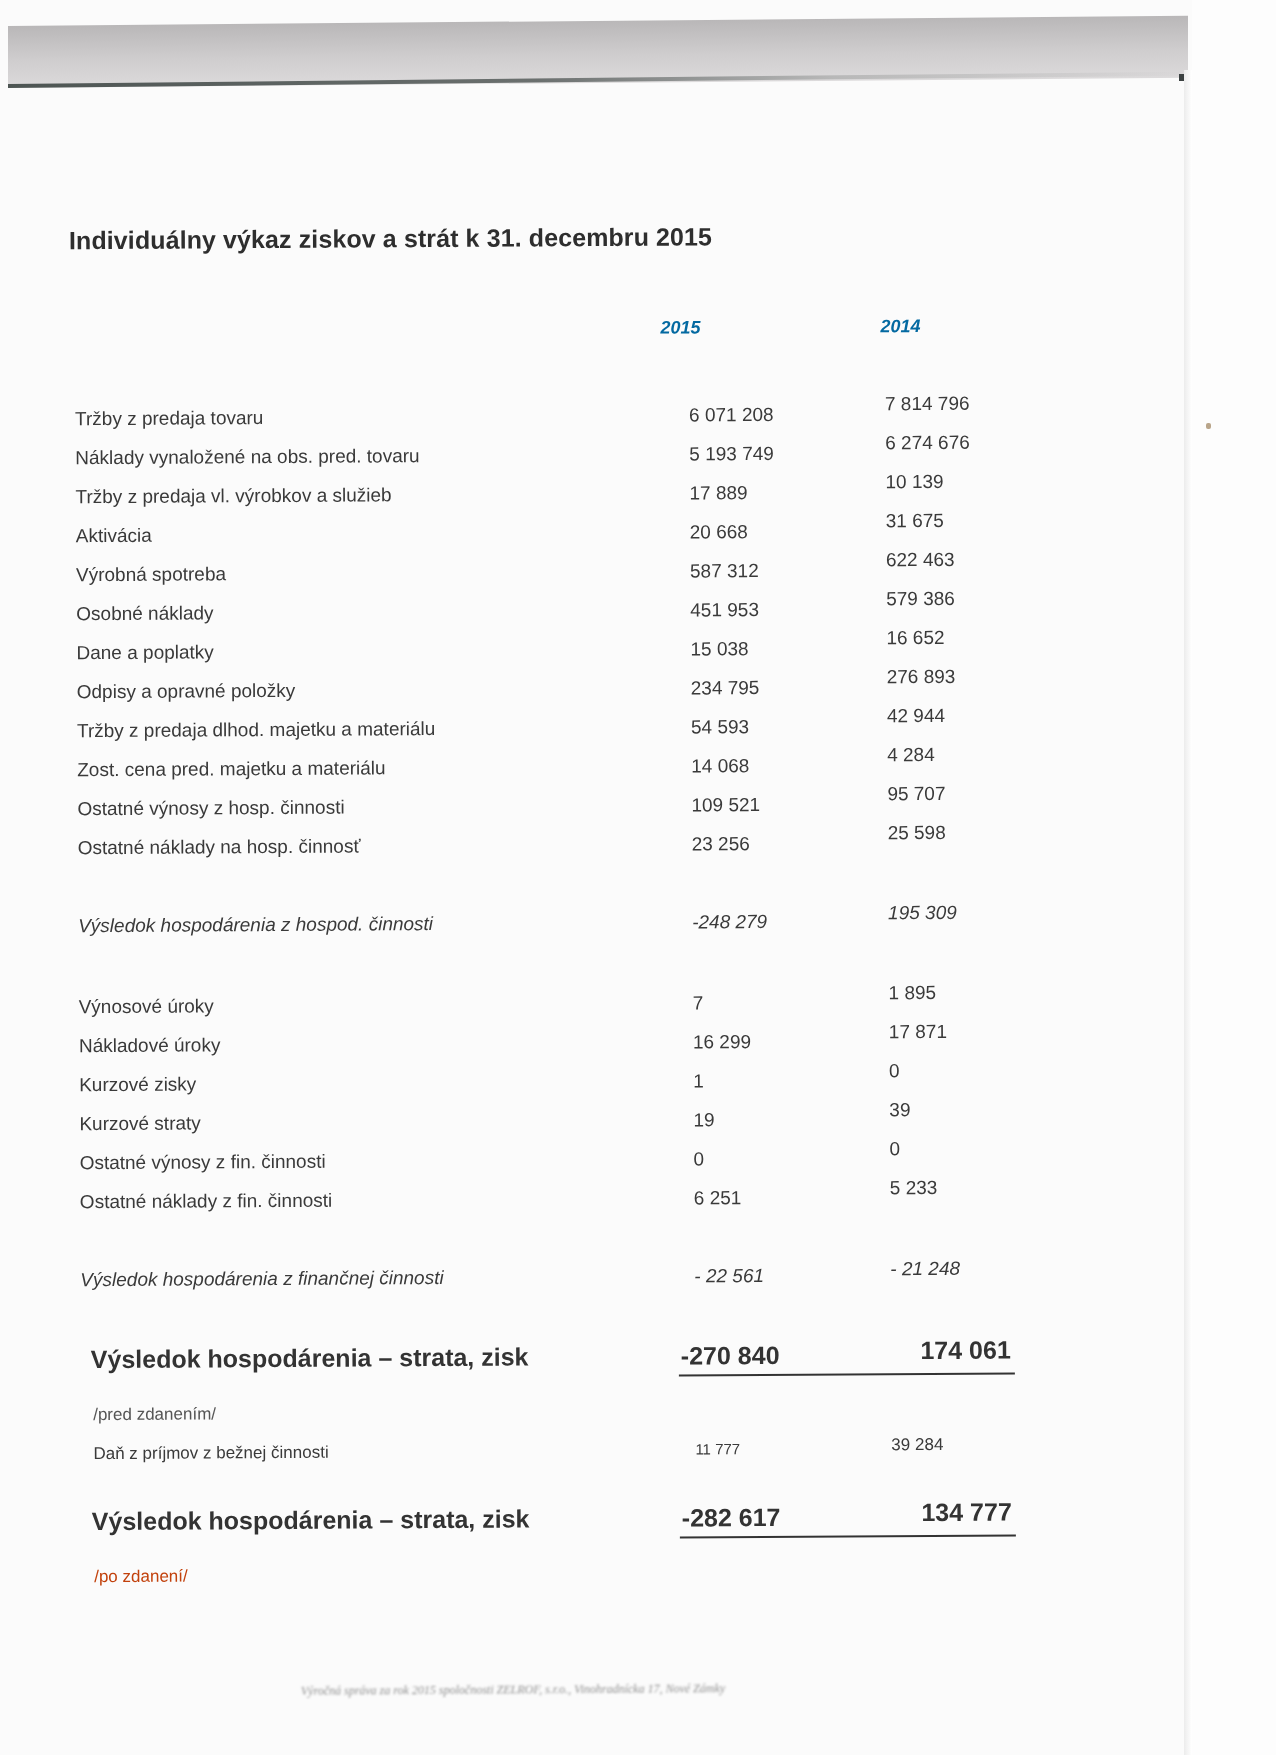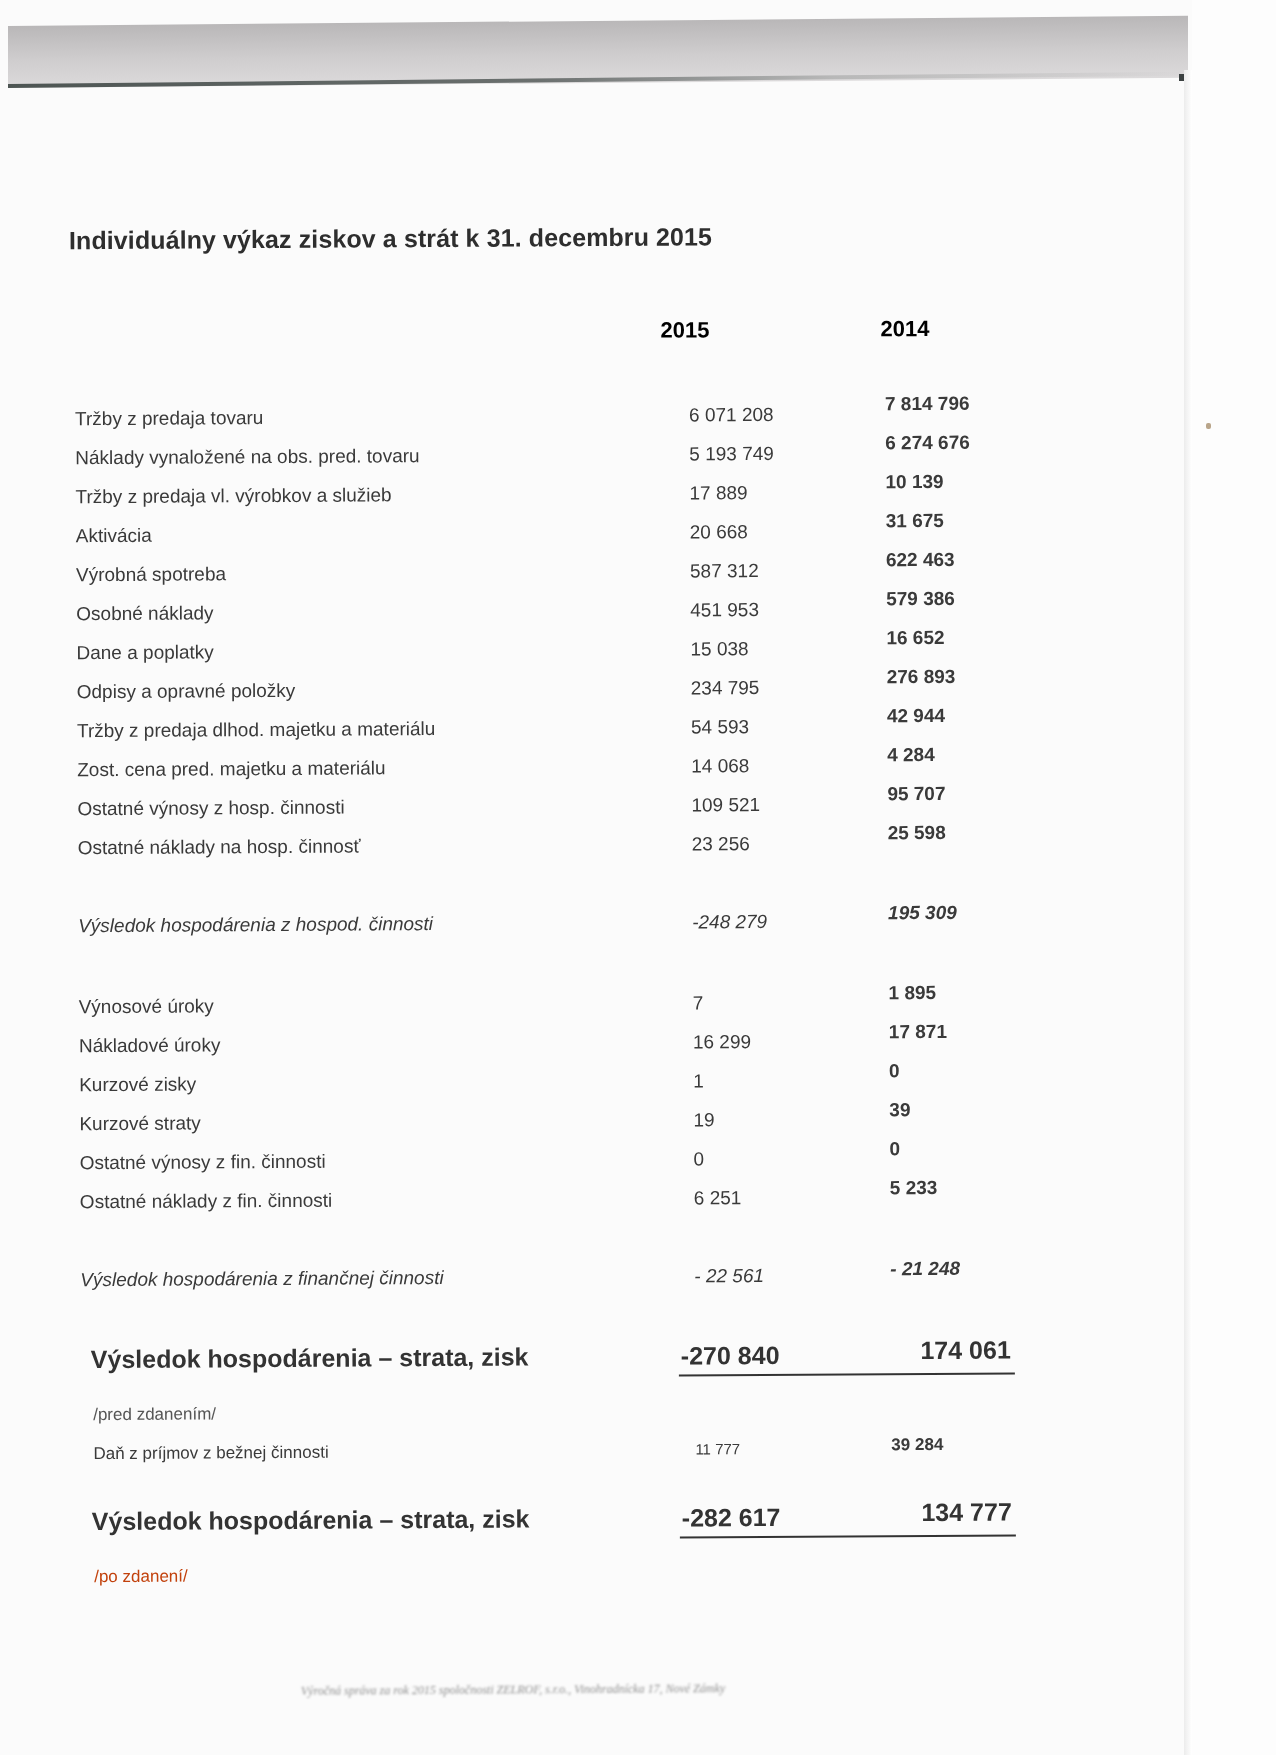--- a/index.html
+++ b/index.html
@@ -77,23 +77,24 @@
       top: 223px;
       font-size: 25px;
       font-weight: bold;
       color: #2e2e2e;
       letter-spacing: 0.1px;
       white-space: nowrap;
     }
     .col-head {
       position: absolute;
       top: 318px;
-      font-size: 22px;
-      font-weight: bold;
-      color: #000000;
+      font-size: 18px;
+      font-weight: bold;
+      color: #0369a1;
+      font-style: italic;
     }
     .col-head.y1 { left: 664px; }
     .col-head.y2 { left: 884px; }
 
     .row {
       position: absolute;
       left: 0;
       width: 1184px;
       height: 30px;
     }
@@ -112,21 +113,20 @@
       font-size: 19px;
       white-space: nowrap;
       margin-left: 24px;
     }
     .row .v2 {
       position: absolute;
       left: 888px;
       top: 0;
       font-size: 19px;
       white-space: nowrap;
-      font-weight: bold;
     }
     .row.italic .label, .row.italic .v1, .row.italic .v2 {
       font-style: italic;
     }
     .result {
       position: absolute;
       left: 0;
       width: 1184px;
       height: 50px;
     }

